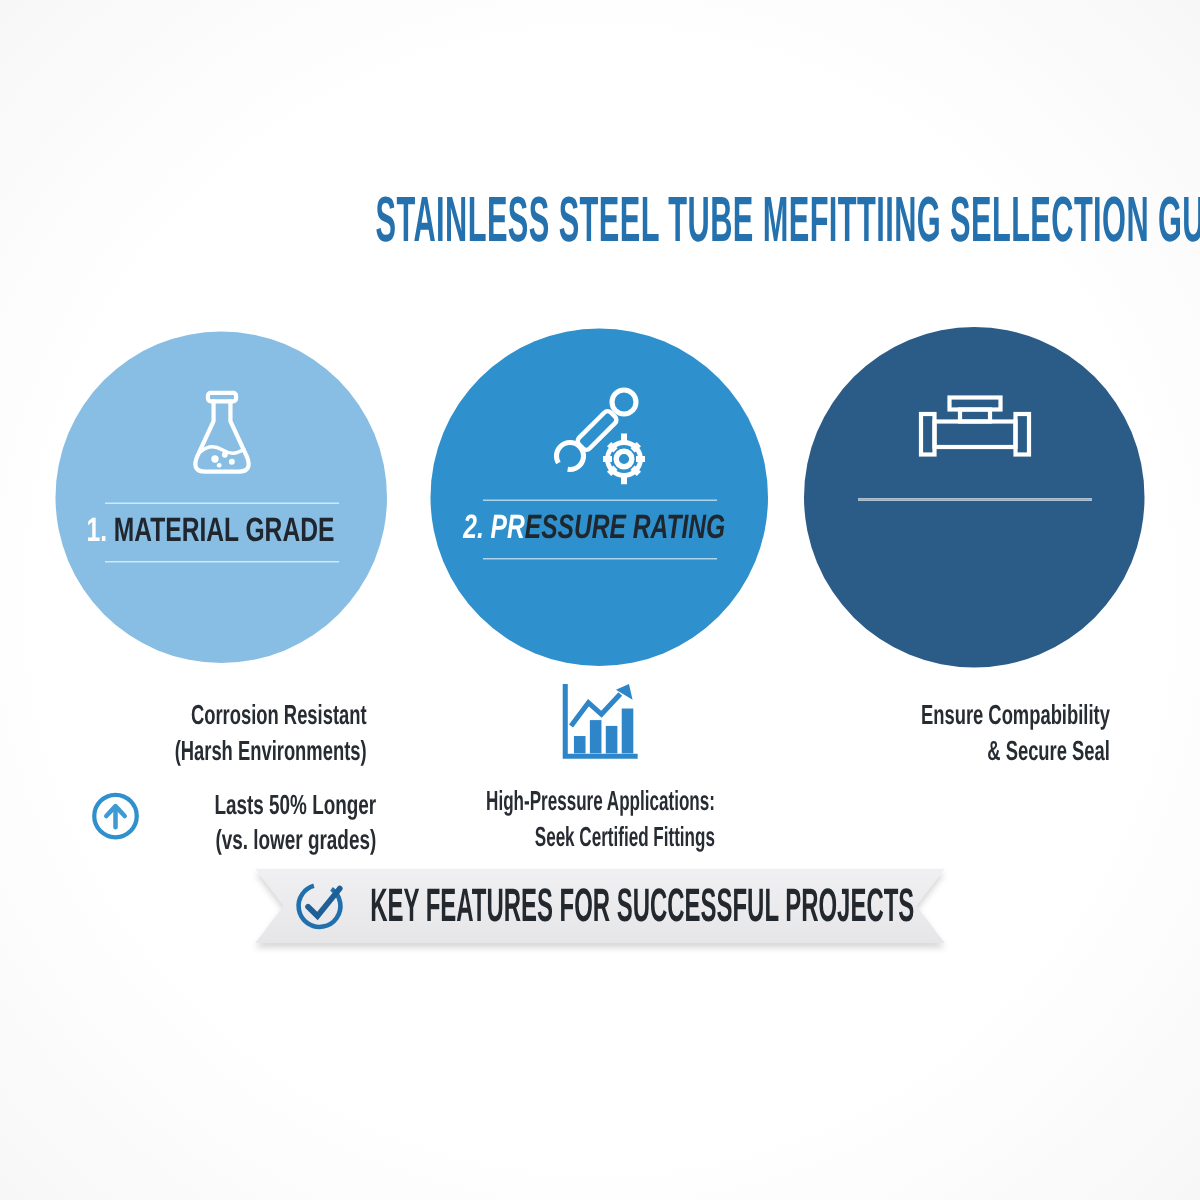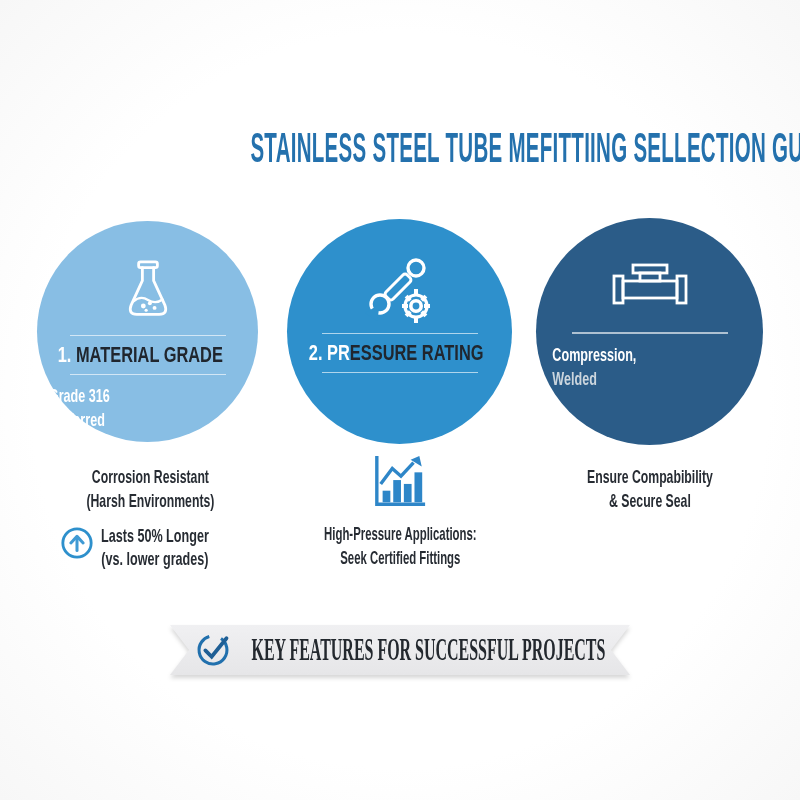--- a/index.html
+++ b/index.html
@@ -11,55 +11,55 @@
   }
   .cond { display:inline-block; white-space:nowrap; transform-origin:center; }
 
   
   .title { position:absolute; top:126px; left:0; width:100%; text-align:center; }
   .title .cond { font-size:38px; font-weight:700; color:#2471ad; letter-spacing:.5px; transform:scale(.54,1.12); }
 
   
   .circle { position:absolute; border-radius:50%; }
   .c1 { left:37px;  top:221px; width:221px; height:221px; background:#88bee4; }
-  .c2 { left:287px; top:219px; width:225px; height:225px; background:#2e90cc; }
+  .c2 { left:287px; top:219px; width:225px; height:225px; background:#2e90cc;font-style:italic; }
   .c3 { left:536px; top:218px; width:227px; height:227px; background:#2b5c88; }
   .icon-wrap { margin-top:26px; height:88px; display:flex; align-items:center; justify-content:center; }
   .rule { width:156px; height:1px; background:rgba(255,255,255,.62); margin:0 auto; }
   .heading { margin:7px 0; line-height:22px; }
   .heading .cond { font-size:20.5px; font-weight:700; transform:scale(.8,1.1); letter-spacing:0; }
   .h-light { color:#ffffff; }
   .h-dark  { color:#20262e; }
   .cbody { margin-top:10px; line-height:1.32; }
   .cbody .cond { font-size:17.5px; font-weight:700; color:#fff; transform:scale(.72,1.05); }
   .cbody .dim { color:#ccd6de; }
   .cbody .ln { display:block; }
 
   
-  .note { position:absolute; text-align:center; color:#272c33; }
+  .note { position:absolute; text-align:right; color:#272c33; }
   .n1 { left:28px;  top:466px; width:244px; }
   .n2 { left:283px; top:452px; width:234px; }
   .n3 { left:533px; top:466px; width:234px; }
   .note-main { line-height:1.3; }
   .note-main .cond { font-size:17.5px; font-weight:700; transform:scale(.7,1.05); }
   .n2 .note-main .cond { transform:scale(.65,1.05); }
   .note-main .ln { display:block; }
   .stat-row { position:relative; margin-top:13px; min-height:36px; padding-left:10px; }
   .stat-icon { position:absolute; left:32px; top:1px; }
   .stat-text { line-height:1.28;text-decoration:underline; }
   .stat-text .cond { font-size:17.5px; font-weight:700; transform:scale(.72,1.05); }
   .stat-text .ln { display:block; }
   .source { margin-top:8px; }
   .source .cond { font-size:12.5px; font-weight:400; color:#54585d; transform:scale(.64,1); }
   .chart-icon-wrap { height:58px; display:flex; align-items:flex-end; justify-content:center; }
   .n2 .note-main { margin-top:13px; }
 
   
-  .banner-wrap { position:absolute; left:170px; top:625px; width:460px; height:50px;
-                 filter:drop-shadow(0 3px 2px rgba(0,0,0,.16));font-family:Liberation Serif, serif; }
+  .banner-wrap { position:absolute; left:170px; top:579px; width:460px; height:50px;
+                 filter:drop-shadow(0 3px 2px rgba(0,0,0,.16)); }
   .banner { width:100%; height:100%;
             background:linear-gradient(180deg,#f0f0f2,#e6e6e8);
             clip-path:polygon(0 0,100% 0,calc(100% - 19px) 50%,100% 100%,0 100%,19px 50%);
             position:relative; }
   .banner-icon { position:absolute; left:25px; top:7px; }
   .banner-text { position:absolute; left:0; top:0; width:100%; height:100%;
                  padding-left:56px; box-sizing:border-box;
                  display:flex; align-items:center; justify-content:center; text-align:center; }
   .banner-text .cond { font-size:28px; font-weight:700; color:#23282e; transform:scale(.57,1.12); }
 
@@ -84,23 +84,20 @@
         <circle cx="34" cy="46" r="2.1" fill="#fff" stroke="none"></circle>
         <circle cx="39" cy="51" r="2.1" fill="#fff" stroke="none"></circle>
         <circle cx="30" cy="53.5" r="1.7" fill="#fff" stroke="none"></circle>
       </svg>
     </div>
     <div class="rule"></div>
     <div class="heading">
       <span class="cond"><span class="h-light">1. </span><span class="h-dark">MATERIAL GRADE</span></span>
     </div>
     <div class="rule"></div>
-    <div class="cbody">
-      <span class="cond"><span class="ln">Grade 316</span><span class="ln">Preferred</span></span>
-    </div>
   </div>
 
   <div class="circle c2">
     <div class="icon-wrap">
       <svg width="70" height="68" viewBox="0 0 70 68" fill="none" stroke="#ffffff">
 
         <rect x="18" y="27" width="30" height="10" rx="3" stroke-width="3" transform="rotate(-45 33 32)"></rect>
 
         <circle cx="51" cy="13" r="8" stroke-width="3.4"></circle>
 
@@ -133,23 +130,20 @@
       <svg width="76" height="50" viewBox="0 0 76 50" fill="none" stroke="#ffffff" stroke-width="2.8">
         <rect x="21" y="2" width="34" height="8"></rect>
         <rect x="28" y="10" width="20" height="8"></rect>
         <rect x="11" y="18" width="54" height="17"></rect>
         <rect x="2" y="13" width="9" height="27"></rect>
         <rect x="65" y="13" width="9" height="27"></rect>
       </svg>
     </div>
     <div class="rule"></div>
     <div class="rule"></div>
-    <div class="cbody">
-      <span class="cond"><span class="ln">Compression,</span><span class="ln dim">Welded</span></span>
-    </div>
   </div>
 
   <div class="note n1">
     <div class="note-main">
       <span class="cond"><span class="ln">Corrosion Resistant</span><span class="ln">(Harsh Environments)</span></span>
     </div>
     <div class="stat-row">
       <span class="stat-icon">
         <svg width="34" height="34" viewBox="0 0 36 36" fill="none">
           <circle cx="18" cy="18" r="15" stroke="#2e90cc" stroke-width="3"></circle>

